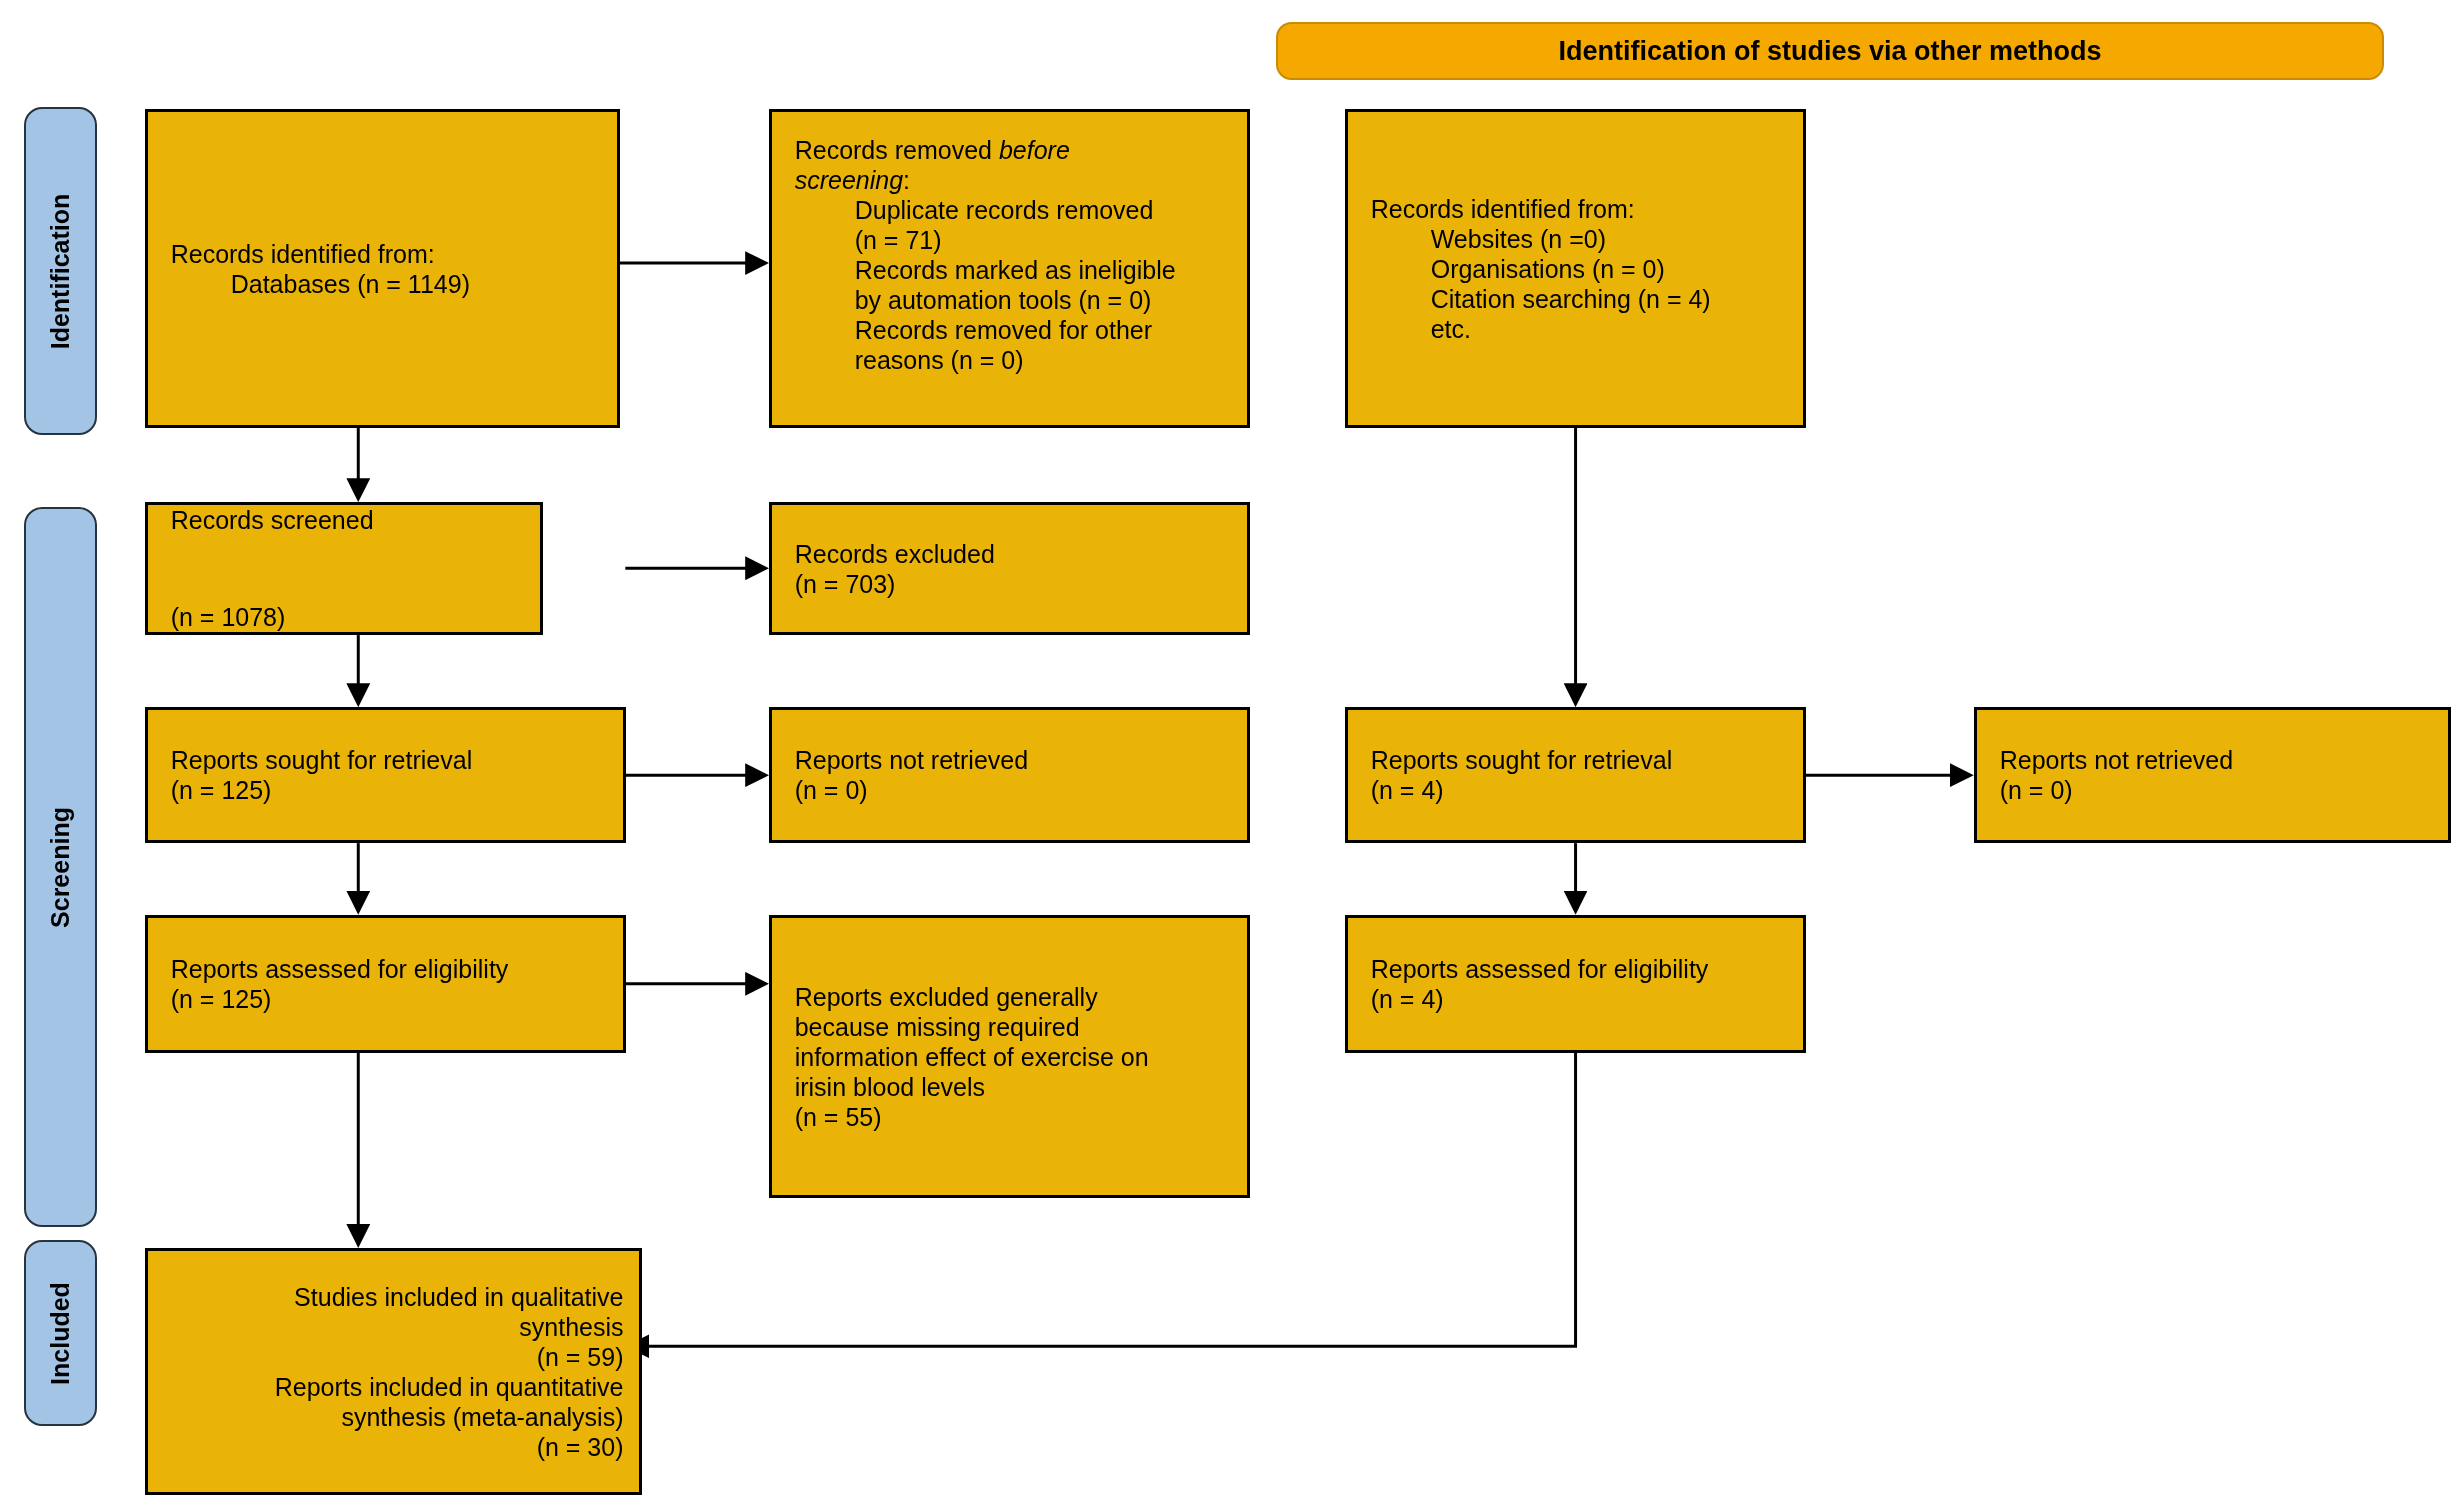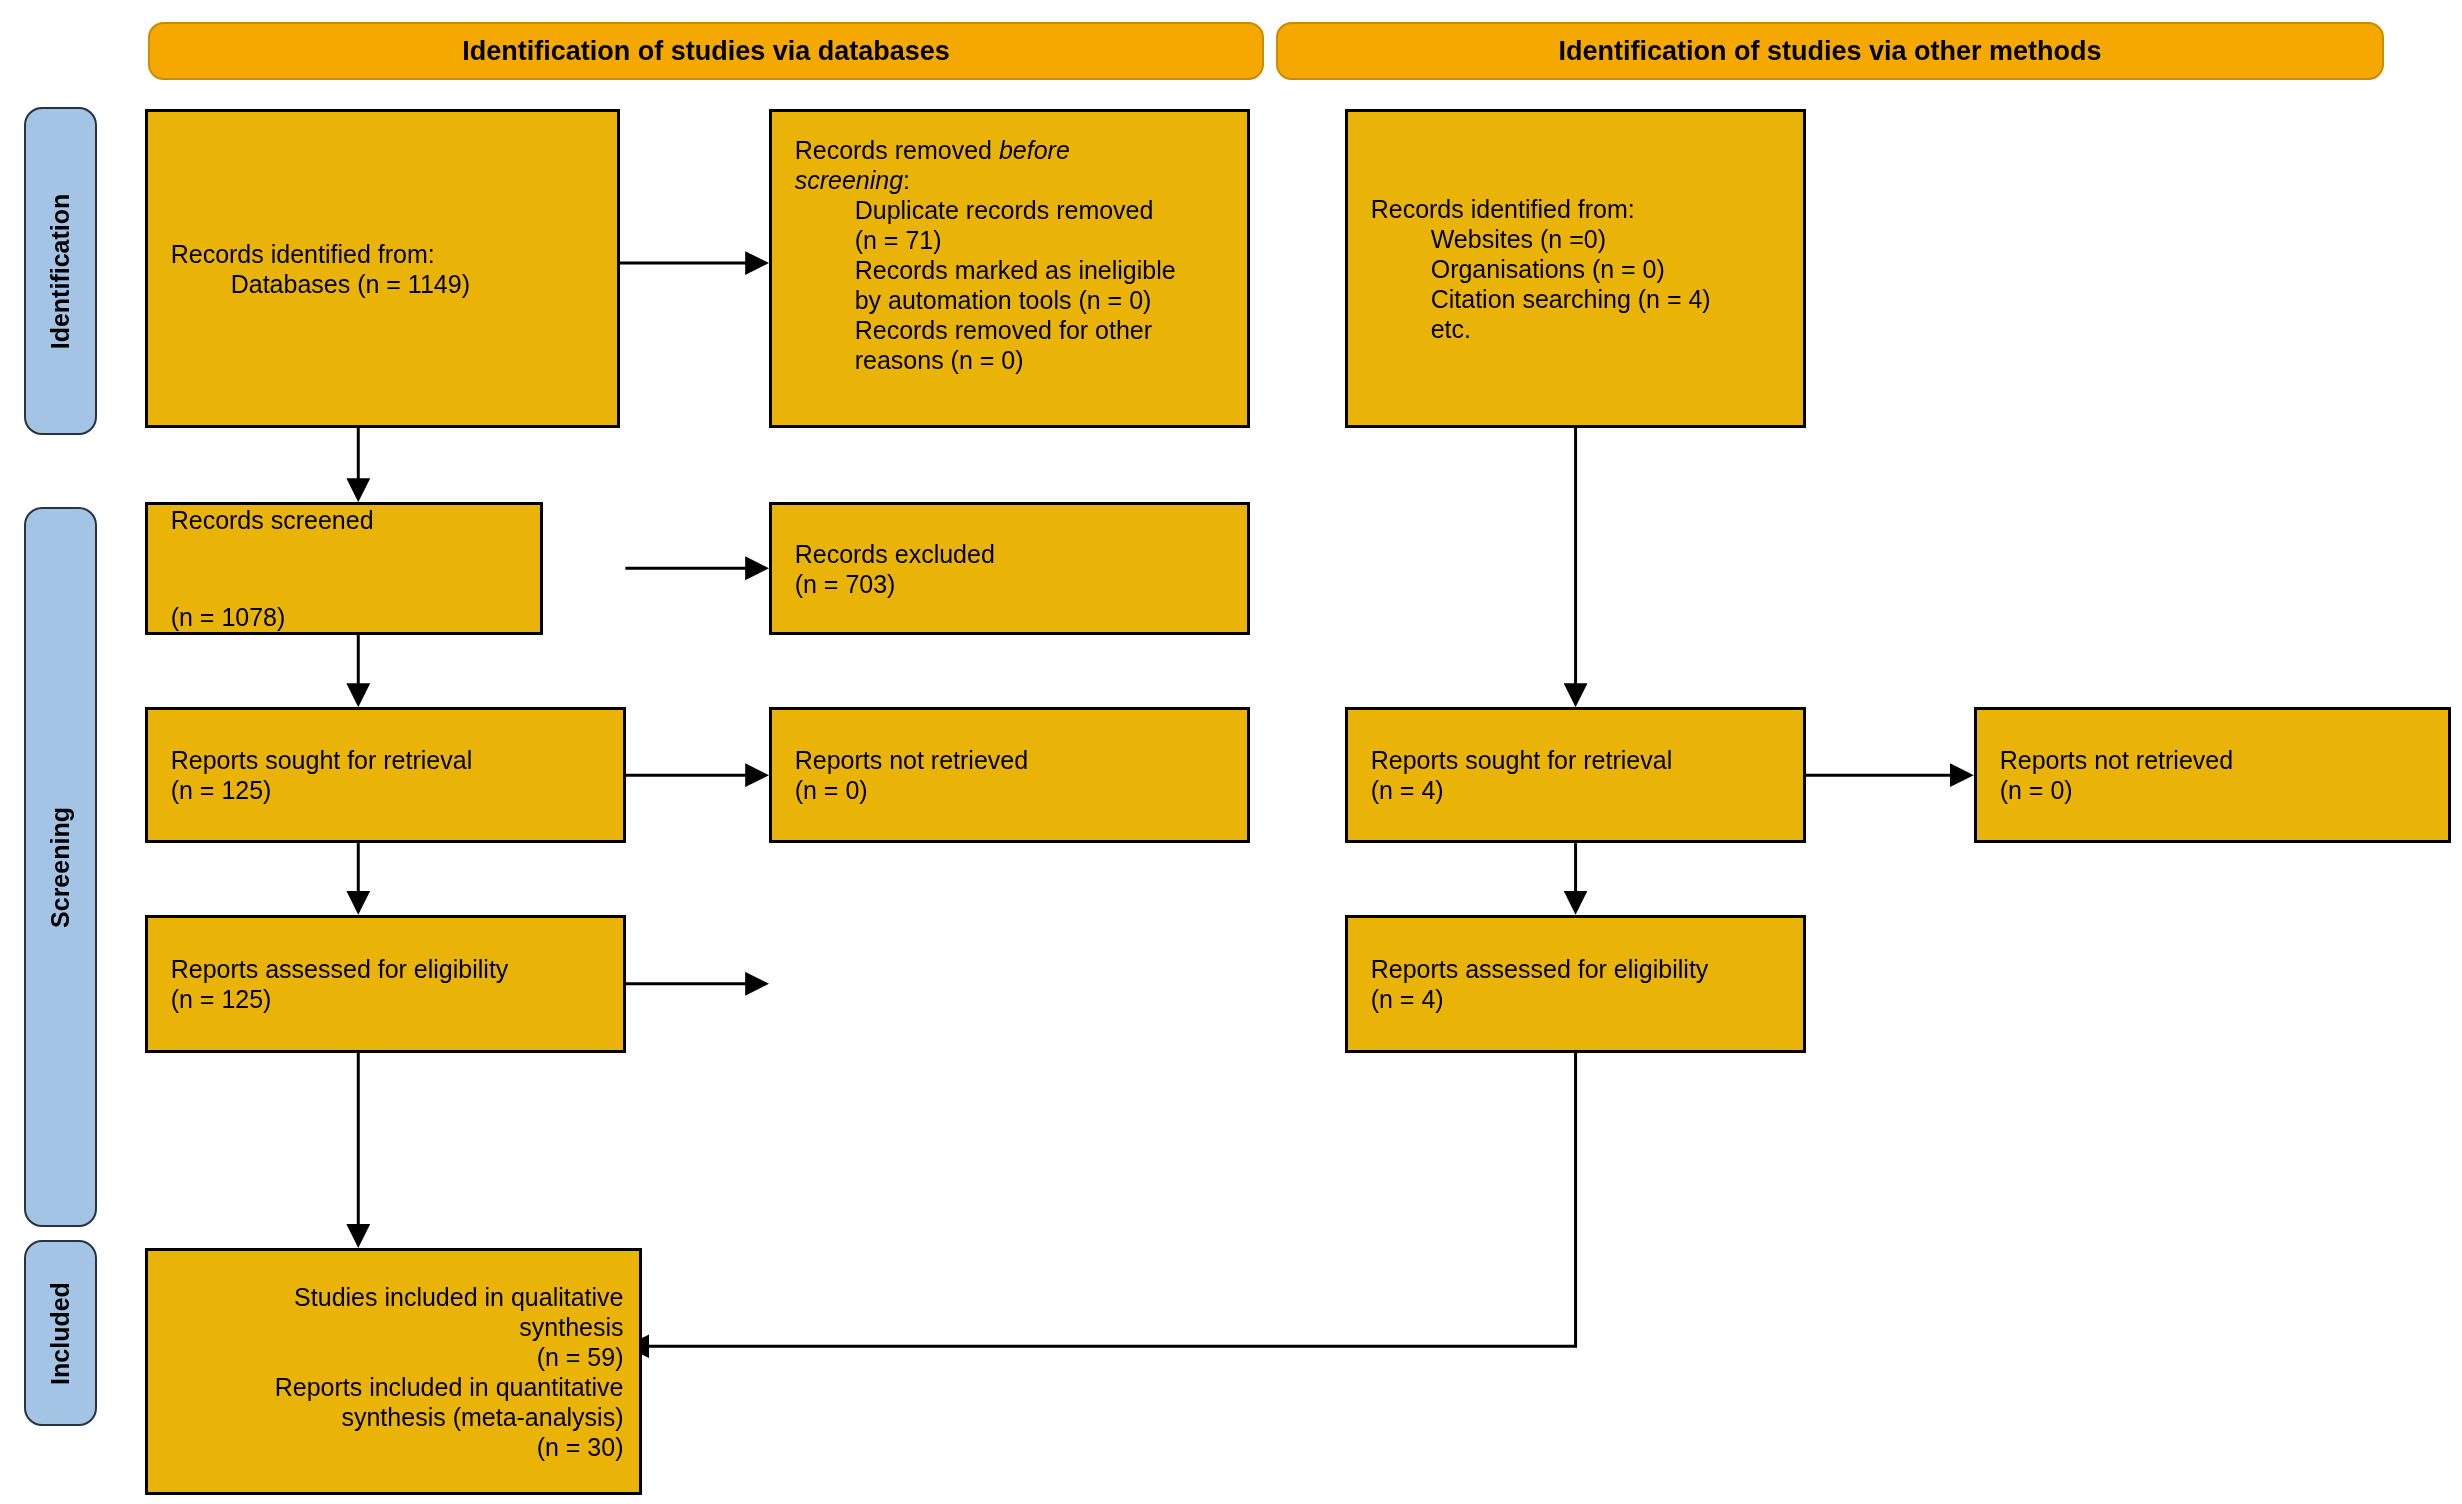--- a/index.html
+++ b/index.html
@@ -112,23 +112,20 @@
       </g>
       <g>
         <line x1="2643" y1="1414" x2="2643" y2="1528" marker-end="url(#ah)"></line>
       </g>
       <g>
         <polyline points="2643,1765 2643,2258 1055,2258" marker-end="url(#ah)"></polyline>
       </g>
     </g>
   </svg>
 
-  <div class="hdr hdr-left">
-    <span>Identification of studies via databases</span>
-  </div>
   <div class="hdr hdr-right">
     <span>Identification of studies via other methods</span>
   </div>
 
   <div class="side side-identification">
     <span>Identification</span>
   </div>
   <div class="side side-screening">
     <span>Screening</span>
   </div>
@@ -188,20 +185,27 @@
   <div class="box b-notret-other">
       <div class="line"><span>Reports not retrieved</span></div>
       <div class="line"><span>(n = 0)</span></div>
     </div>
 
   <div class="box b-assessed-db">
       <div class="line"><span>Reports assessed for eligibility</span></div>
       <div class="line"><span>(n = 125)</span></div>
     </div>
 
+  <div class="box b-excl-reason">
+      <div class="line"><span>Reports excluded generally</span></div>
+      <div class="line"><span>because missing required</span></div>
+      <div class="line"><span>information effect of exercise on</span></div>
+      <div class="line"><span>irisin blood levels</span></div>
+      <div class="line"><span>(n = 55)</span></div>
+    </div>
 
   <div class="box b-assessed-other">
       <div class="line"><span>Reports assessed for eligibility</span></div>
       <div class="line"><span>(n = 4)</span></div>
     </div>
 
   <div class="box b-included">
       <div class="line"><span>Studies included in qualitative</span></div>
       <div class="line"><span>synthesis</span></div>
       <div class="line"><span>(n = 59)</span></div>

